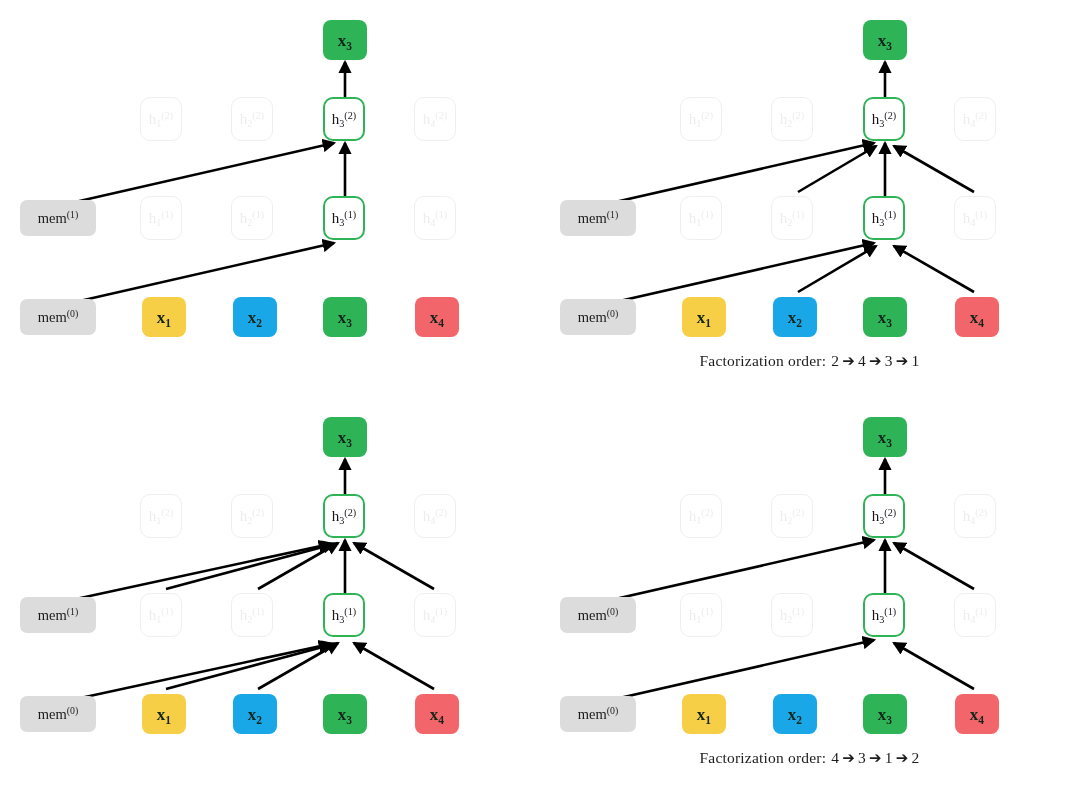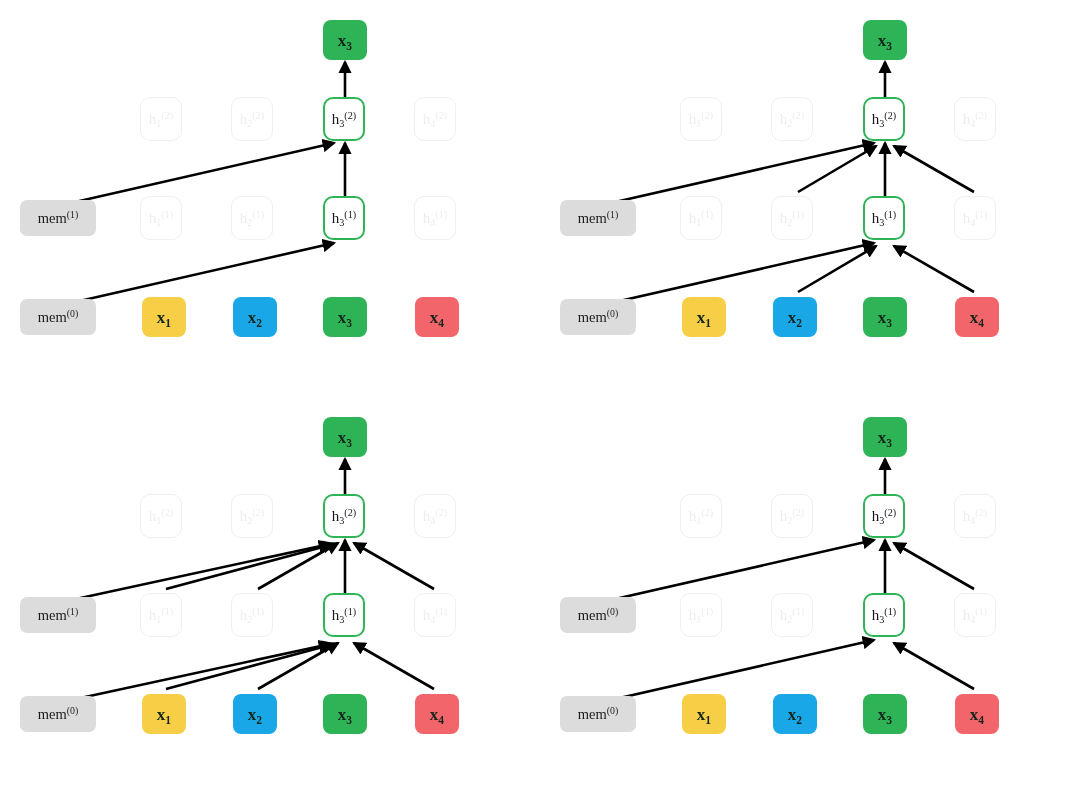--- a/index.html
+++ b/index.html
@@ -285,20 +285,24 @@
     <div class="node tok blue" style="left: 233px; top: 297px; background: rgb(25, 167, 232);">
         <span class="lbl">x<sub>2</sub></span>
       </div>
     <div class="node tok green" style="left: 323px; top: 297px; background: rgb(47, 179, 87);">
         <span class="lbl">x<sub>3</sub></span>
       </div>
     <div class="node tok red" style="left: 415px; top: 297px; background: rgb(242, 101, 106);">
         <span class="lbl">x<sub>4</sub></span>
       </div>
 
+    <div class="caption" style="top:352px;">
+      <span>Factorization order:</span>
+      <span class="num">2</span><span class="arrow">➔</span><span class="num">4</span><span class="arrow">➔</span><span class="num">3</span><span class="arrow">➔</span><span class="num">1</span>
+    </div>
   </div>
 
   <div class="panel">
     <svg class="wires" viewBox="0 0 540 397">
       <g stroke="#000" stroke-width="2.6" fill="none" marker-end="url(#ah1)">
 
         <path d="M 62 305 L 330 247"></path>
         <path d="M 166 292 L 334 247"></path>
         <path d="M 258 292 L 338 246"></path>
         <path d="M 434 292 L 354 246"></path>
@@ -425,15 +429,19 @@
     <div class="node tok blue" style="left: 233px; top: 297px; background: rgb(25, 167, 232);">
         <span class="lbl">x<sub>2</sub></span>
       </div>
     <div class="node tok green" style="left: 323px; top: 297px; background: rgb(47, 179, 87);">
         <span class="lbl">x<sub>3</sub></span>
       </div>
     <div class="node tok red" style="left: 415px; top: 297px; background: rgb(242, 101, 106);">
         <span class="lbl">x<sub>4</sub></span>
       </div>
 
+    <div class="caption" style="top:352px;">
+      <span>Factorization order:</span>
+      <span class="num">4</span><span class="arrow">➔</span><span class="num">3</span><span class="arrow">➔</span><span class="num">1</span><span class="arrow">➔</span><span class="num">2</span>
+    </div>
   </div>
 
 </div>
 
 </body></html>

